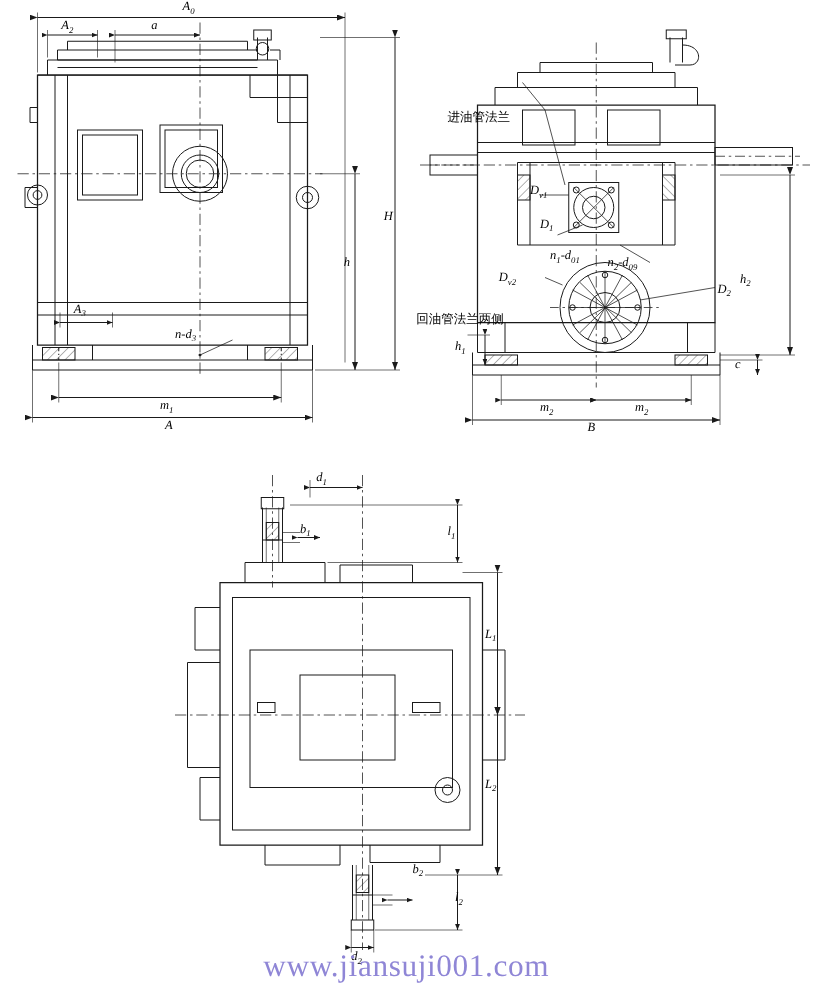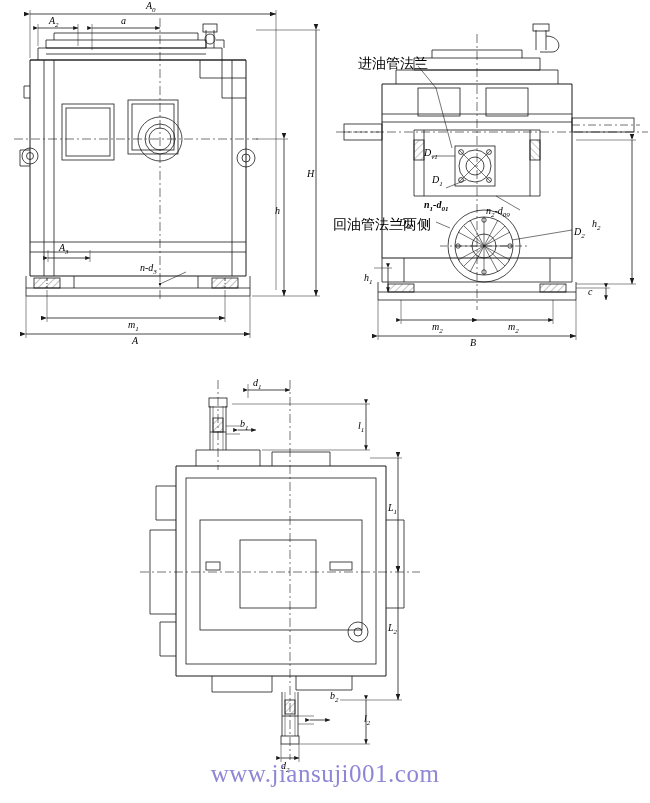--- a/index.html
+++ b/index.html
@@ -4,21 +4,21 @@
 <style>
   html,body{margin:0;padding:0;background:#ffffff;}
   body{width:650px;height:803px;position:relative;overflow:hidden;
        font-family:"Liberation Serif",serif;color:#000;}
   #sheet{position:absolute;left:0;top:0;width:520px;height:803px;}
   svg{display:block;}
   .lbl{position:absolute;font-family:"Liberation Serif",serif;font-style:italic;
        font-size:10px;color:#000;white-space:nowrap;}
   .lbl sub{font-size:7px;font-style:italic;}
   .cn{position:absolute;font-family:Liberation Serif, serif;font-style:normal;
-      font-size:14px;color:#000;white-space:nowrap;}
+      font-size:10px;color:#000;white-space:nowrap;margin-top:32px;}
   .wm{position:absolute;left:0;top:760px;width:650px;text-align:center;
       font-family:"Liberation Serif",serif;font-size:25px;color:#8f86d6;
       letter-spacing:0.5px;}
 </style>
 </head>
 <body>
 
 <div id="sheet">
 
 <svg width="650" height="803" viewBox="0 0 650 803">
@@ -318,21 +318,21 @@
 
 <div class="cn" style="left:358px;top:55px;">进油管法兰</div>
 <div class="cn" style="left:333px;top:216px;text-align:center;">回油管法兰两侧</div>
 
 <div class="lbl" style="left:424px;top:147px;">
   <span>D</span><sub>v1</sub>
 </div>
 <div class="lbl" style="left:432px;top:174px;">
   <span>D</span><sub>1</sub>
 </div>
-<div class="lbl" style="left:424px;top:199px;font-weight:bold;">
+<div class="lbl" style="left:440px;top:199px;">
   <span>n</span><sub>1</sub><span>-d</span><sub>01</sub>
 </div>
 <div class="lbl" style="left:486px;top:205px;">
   <span>n</span><sub>2</sub><span>-d</span><sub>09</sub>
 </div>
 <div class="lbl" style="left:399px;top:217px;text-align:center;">
   <span>D</span><sub>v2</sub>
 </div>
 <div class="lbl" style="left:574px;top:226px;">
   <span>D</span><sub>2</sub>

